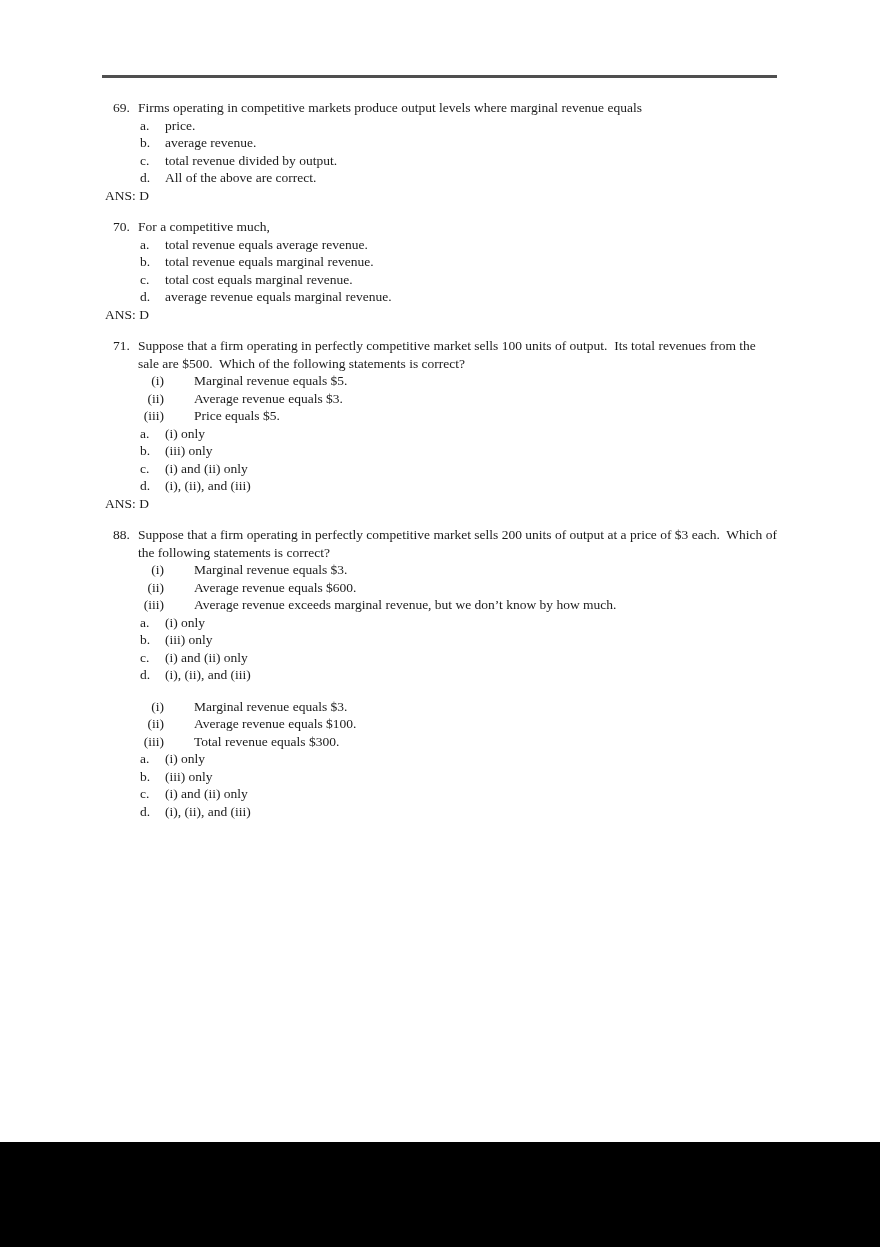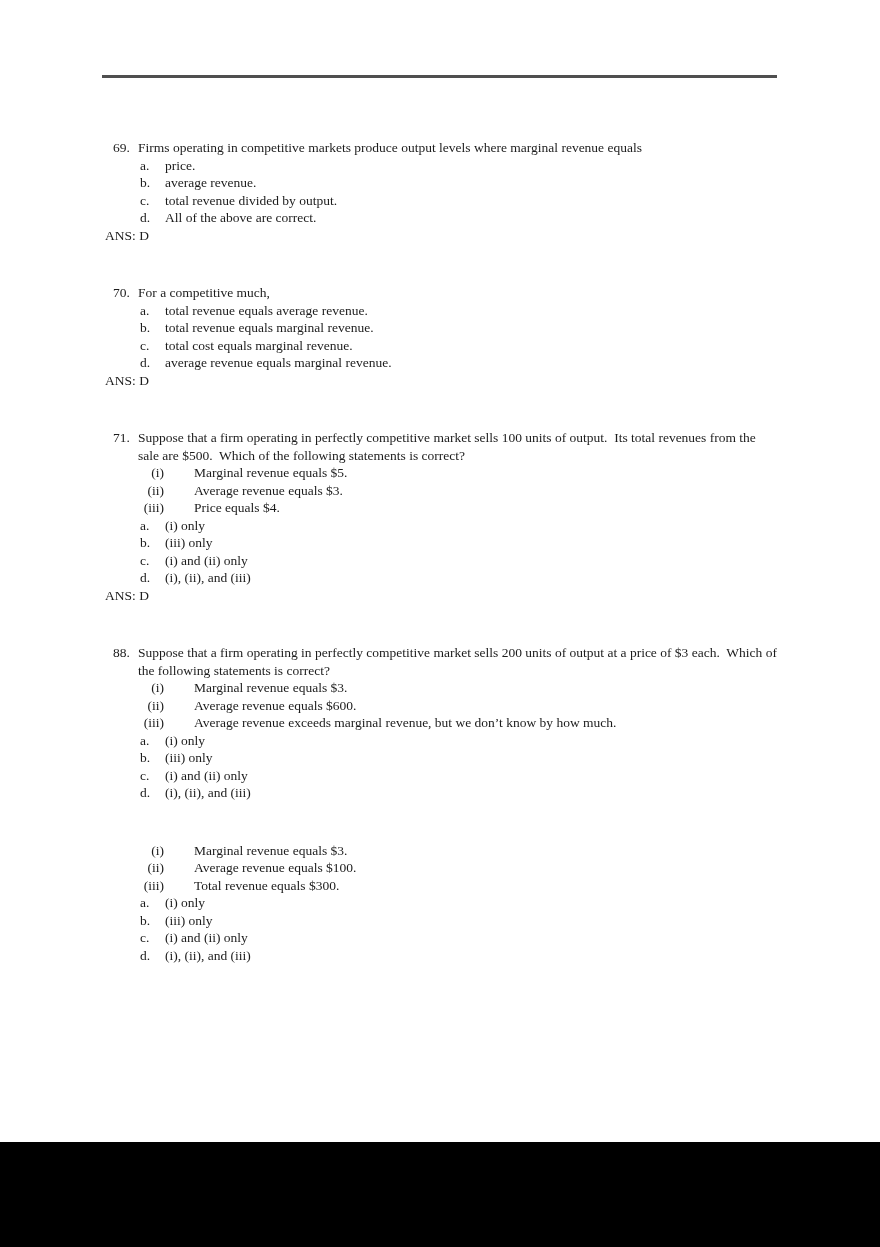--- a/index.html
+++ b/index.html
@@ -17,21 +17,21 @@
     width: 675px; height: 3px;
     background: #4f4f4f;
   }
   .content {
     position: absolute;
     left: 105px; top: 99px;
     width: 675px;
     font-size: 13.5px;
     line-height: 17.5px;
   }
-  .question { margin-bottom: 14px; margin-top: 40px; }
+  .question { margin-bottom: 14px; }
   .q-head { display: flex; }
   .q-num {
     flex: none; width: 33px;
     box-sizing: border-box; padding-left: 8px;
   }
   .q-text { flex: 1; white-space: pre-wrap; }
   .statement { display: flex; }
   .st-roman { flex: none; width: 59px; text-align: right; }
   .st-text { flex: 1; padding-left: 30px; white-space: pre-wrap; }
   .choice { display: flex; padding-left: 35px; }
@@ -108,21 +108,21 @@
     <div class="statement">
       <span class="st-roman">(i)</span>
       <span class="st-text">Marginal revenue equals $5.</span>
     </div>
     <div class="statement">
       <span class="st-roman">(ii)</span>
       <span class="st-text">Average revenue equals $3.</span>
     </div>
     <div class="statement">
       <span class="st-roman">(iii)</span>
-      <span class="st-text">Price equals $4.</span>
+      <span class="st-text">Price equals $5.</span>
     </div>
     <div class="choice">
       <span class="c-letter">a.</span>
       <span class="c-text">(i) only</span>
     </div>
     <div class="choice">
       <span class="c-letter">b.</span>
       <span class="c-text">(iii) only</span>
     </div>
     <div class="choice">

